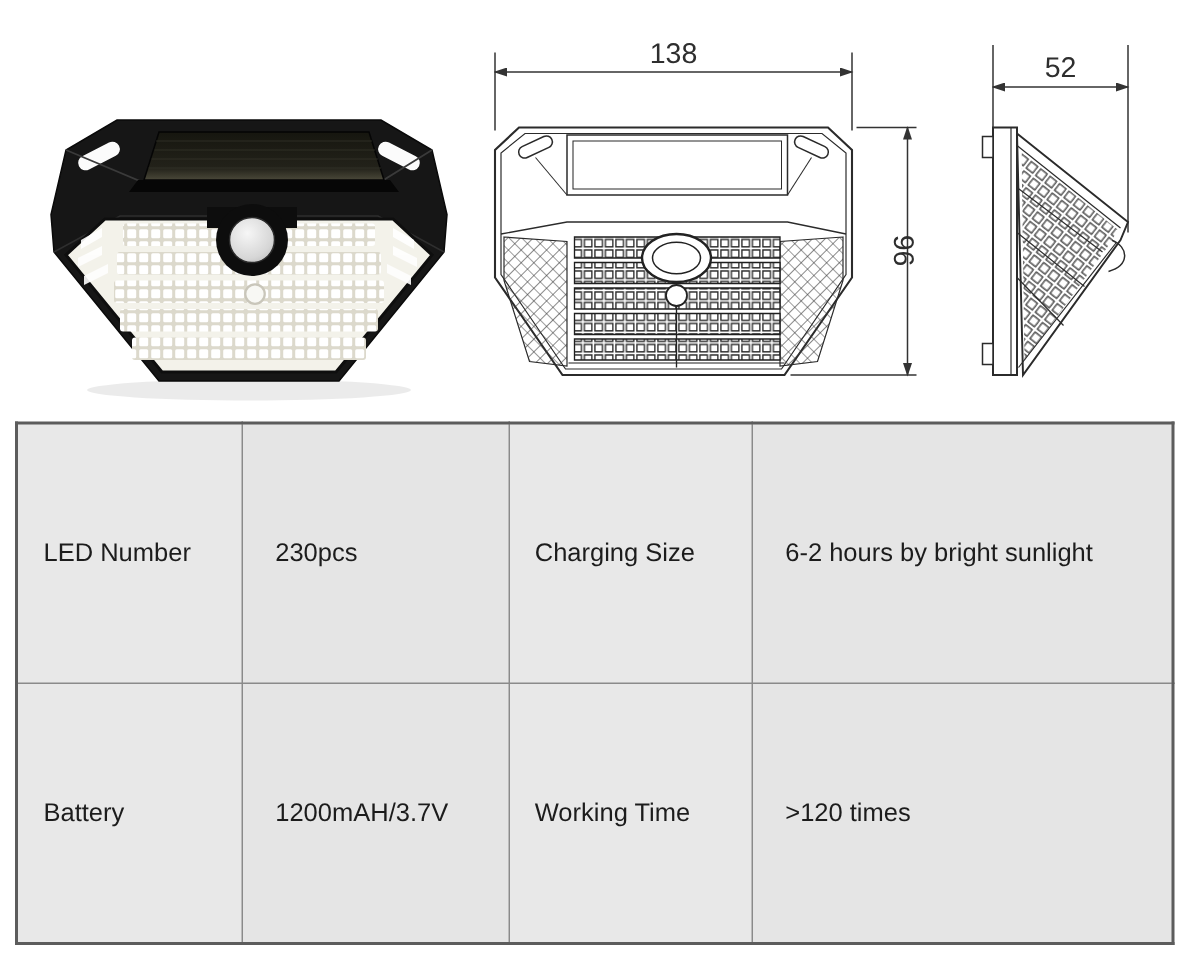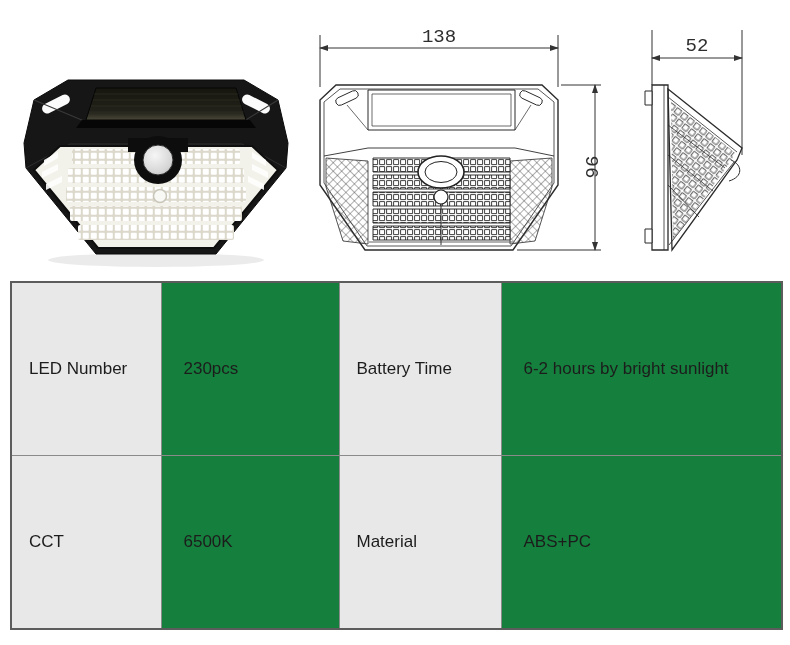--- a/index.html
+++ b/index.html
@@ -2,37 +2,37 @@
 <html><head>
 <meta charset="utf-8">
 <style>
   html,body{margin:0;padding:0;}
   body{
     width:790px;height:645px;position:relative;overflow:hidden;
     background:#ffffff;
     font-family:"Liberation Sans", sans-serif;
     color:#1c1c1c;
   }
-  .top-section{position:absolute;left:0;top:0;width:728px;height:278px;font-family:Liberation Mono, monospace;}
+  .top-section{position:absolute;left:10px;top:0;width:728px;height:278px;}
   .img-abs{position:absolute;}
   
   table.spec{
     position:absolute;left:10px;top:281px;
     width:771px;height:349px;
     border-collapse:collapse;table-layout:fixed;
     border:2px solid #5c5c5c;
   }
   table.spec td{
     border:1px solid #8a8a8a;
     font-size:17px;
     vertical-align:middle;
     line-height:1.25;
   }
   td.lab{background:#e8e8e8;padding:0 6px 0 17px;white-space:pre-line;margin-top:12px;}
-  td.val{background:#15803d;padding:0 6px 0 22px;}
+  td.val{background:#e5e5e5;padding:0 6px 0 22px;}
   .dim-text{font-size:19px;fill:#2e2e2e;}
   svg line, svg path, svg polyline, svg polygon, svg rect, svg ellipse, svg circle{vector-effect:non-scaling-stroke;}
 </style>
 </head>
 <body>
 
 <div class="top-section">
 
   <svg class="img-abs" style="left:10px;top:48px;" width="290" height="225" viewBox="0 0 290 225">
     <defs>
@@ -229,23 +229,23 @@
   <colgroup>
     <col style="width:150px">
       <col style="width:178px">
       <col style="width:162px">
       <col style="width:281px">
   </colgroup>
   <tbody>
     <tr>
       <td class="lab">LED Number</td>
       <td class="val">230pcs</td>
-      <td class="lab">Battery Time</td>
+      <td class="lab">Charging Size</td>
       <td class="val">6-2 hours by bright sunlight</td>
     </tr>
     <tr>
-      <td class="lab">CCT</td>
-      <td class="val">6500K</td>
-      <td class="lab">Material</td>
-      <td class="val">ABS+PC</td>
+      <td class="lab">Battery</td>
+      <td class="val">1200mAH/3.7V</td>
+      <td class="lab">Working Time</td>
+      <td class="val">&gt;120 times</td>
     </tr>
   </tbody>
 </table>
 
 </body></html>

